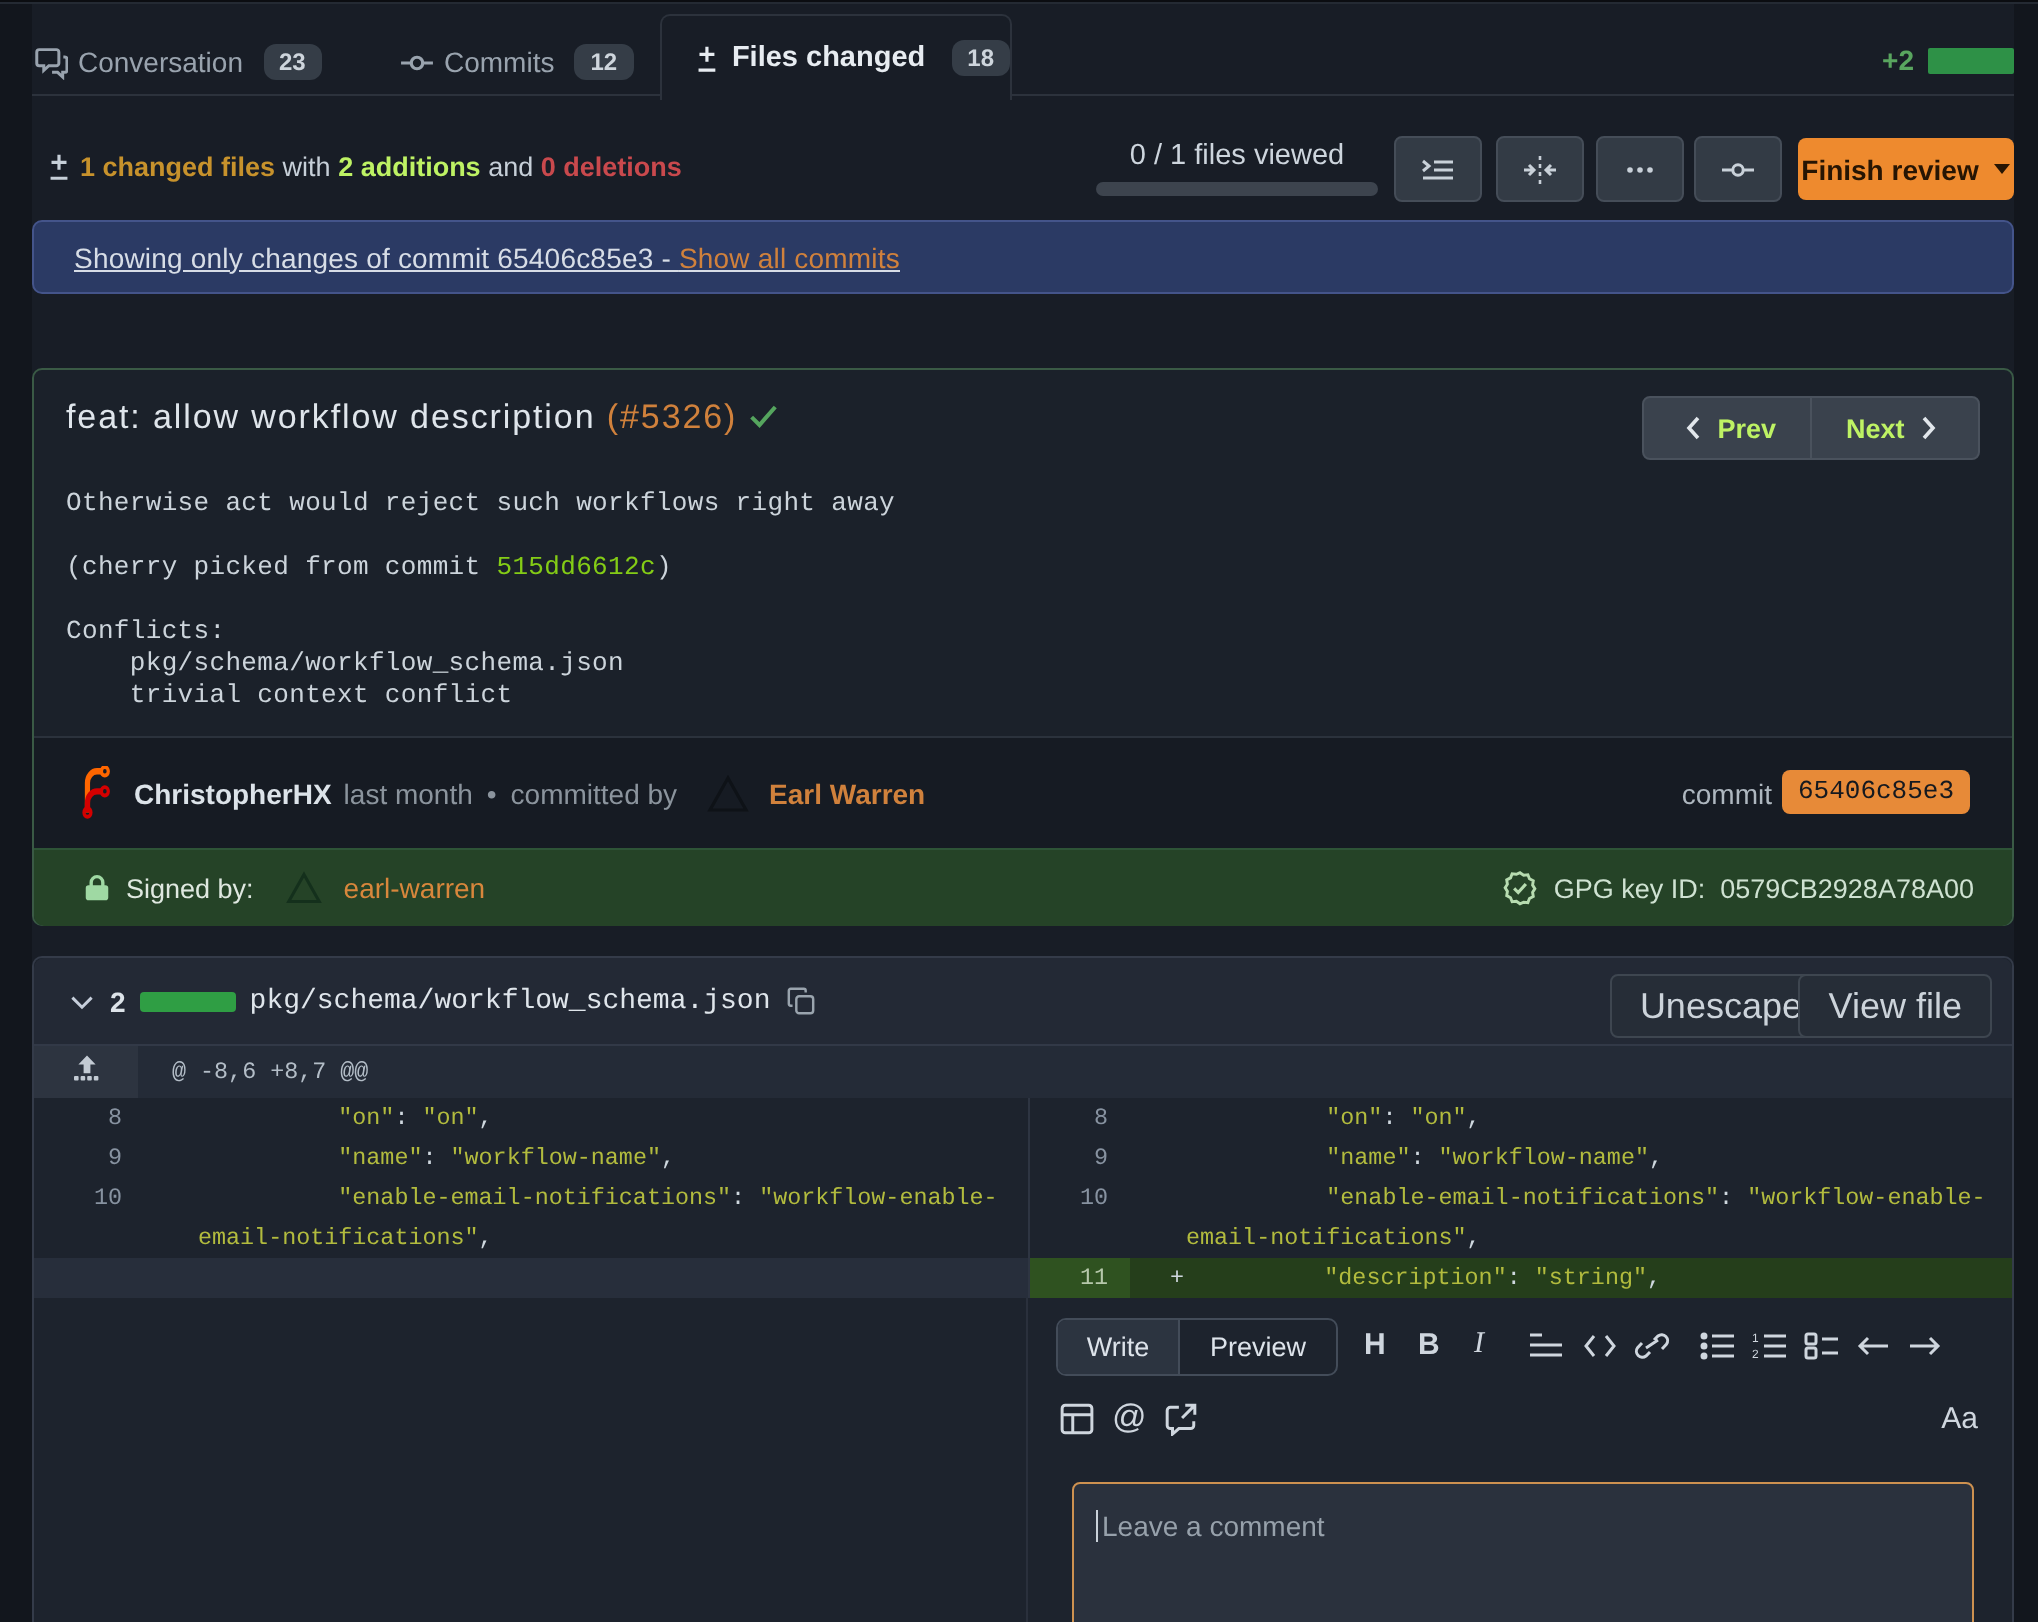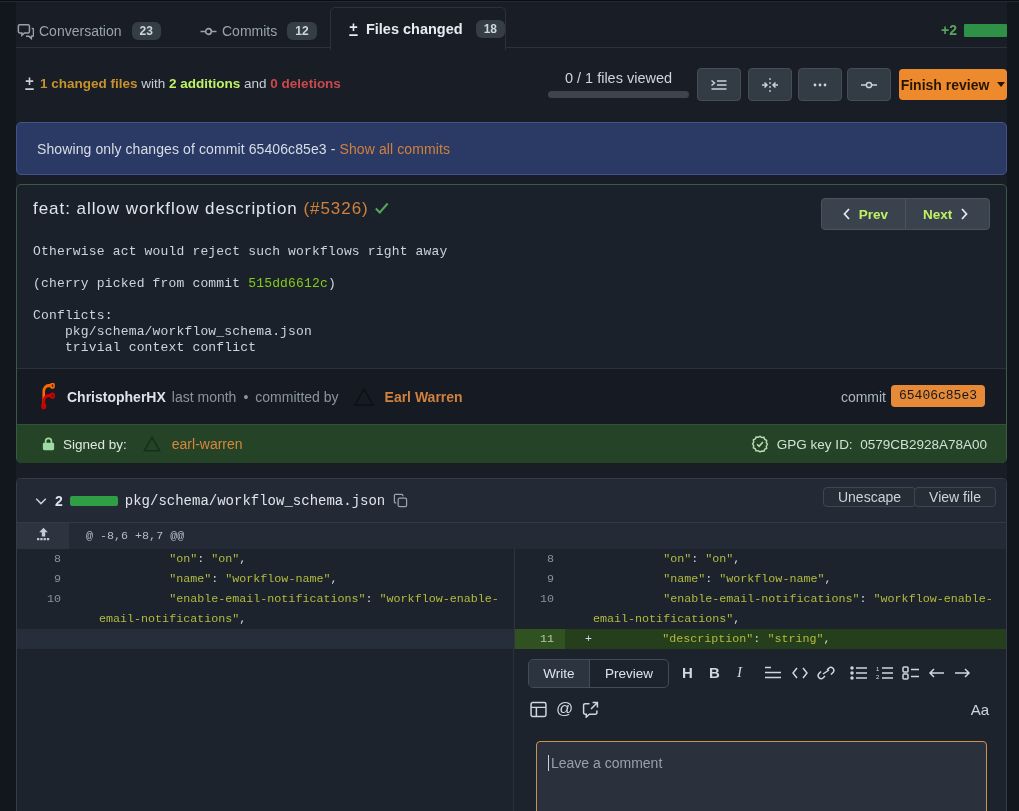--- a/index.html
+++ b/index.html
@@ -29,21 +29,21 @@
 #changed b.y { color:#c7922c; }
 #changed b.g { color:#bef264; }
 #changed b.r { color:#c9494d; }
 #viewed { position:absolute; left:532px; top:22px; width:141px; text-align:center; color:#cdd5dd; font-size:14.5px; }
 #viewedbar { position:absolute; left:532px; top:43px; width:141px; height:7px; border-radius:4px; background:#3d444e; }
 .icobtn { position:absolute; top:20px; width:44px; height:33px; background:#333b45; border:1px solid #454d58; border-radius:4px; display:flex; align-items:center; justify-content:center; }
 #finish { position:absolute; left:883px; top:21px; width:108px; height:31px; background:#ee8a2e; border-radius:4px; color:#271503; font-weight:700; font-size:14px; display:flex; align-items:center; justify-content:center; }
 #finish .caret { margin-left:8px; width:0; height:0; border-left:4px solid transparent; border-right:4px solid transparent; border-top:5px solid #271503; }
 
 
-#banner { position:absolute; left:16px; top:122px; width:991px; height:53px; background:#2b3a64; border:1px solid #44548a; border-radius:5px; display:flex; align-items:center; color:#d7dde6; font-size:14px; letter-spacing:0.1px; padding-left:20px; }
+#banner { position:absolute; left:16px; top:110px; width:991px; height:37px; background:#2b3a64; border:1px solid #44548a; border-radius:5px; display:flex; align-items:center; color:#d7dde6; font-size:14px; letter-spacing:0.1px; padding-left:20px;text-decoration:underline; }
 #banner a { color:#d0813c; text-decoration:none; }
 
 
 #cbox { position:absolute; left:16px; top:184px; width:991px; height:279px; background:#1b212a; border:1px solid #3a5a45; border-radius:5px; }
 #ctitle { position:absolute; left:16px; top:14px; font-size:17px; letter-spacing:0.95px; color:#dfe5eb; }
 #ctitle svg { vertical-align:-3px; margin-left:4px !important; }
 #ctitle .num { color:#d0813c; }
 #ctitle svg { margin-left:8px; }
 #prevnext { position:absolute; right:16px; top:13px; height:32px; display:flex; border:1px solid #4a525d; border-radius:4px; background:#3a424d; color:#bef264; font-size:13.5px; font-weight:700; }
 #prevnext .pbtn { display:flex; align-items:center; padding:0 17px; }
@@ -61,21 +61,21 @@
 #signrow .sb { color:#dfe8e0; font-size:13.5px; }
 #signrow .ew { color:#d8873c; font-size:14px; }
 #gpg { position:absolute; right:19px; display:flex; align-items:center; color:#cfe2d2; font-size:13.5px; }
 
 
 #dbox { position:absolute; left:16px; top:478px; width:991px; height:333px; background:#1d232d; border:1px solid #343b49; border-radius:5px 5px 0 0; border-bottom:none; }
 #dhead { position:relative; left:0; top:0; width:989px; height:44px; background:#232935; border-bottom:1px solid #323947; border-radius:5px 5px 0 0; display:flex; align-items:center; }
 #dhead .fn { font-size:14px; color:#dfe5eb; }
 #dhead .cnt { font-weight:700; color:#dde3e9; font-size:14px; }
 #dhead .bar2 { width:48px; height:10px; background:#2f9e44; border-radius:2px; margin:0 7px; }
-.gbtn { height:20px; background:#262d37; border:1px solid #3e4650; border-radius:4px; color:#ccd3da; font-size:14px; display:flex; align-items:center; padding:0 14px; }
+.gbtn { height:32px; background:#262d37; border:1px solid #3e4650; border-radius:4px; color:#ccd3da; font-size:18px; display:flex; align-items:center; padding:0 14px; }
 #hunkrow { position:absolute; left:0; top:44px; width:989px; height:26px; background:#242b37; display:flex; }
 #hunkexp { width:52px; height:26px; background:#2d3440; display:flex; align-items:center; justify-content:center; }
 #hunkexp svg { margin-top:-4px; }
 #hunktxt { font-size:11.7px; line-height:26px; color:#b3bdc7; padding-left:17px; }
 .drow { position:absolute; left:0; width:989px; display:flex; }
 .lnum { width:52px; text-align:right; padding-right:8px; color:#8792a0; font-size:11.7px; line-height:20px; flex:none; }
 .lcode { width:445px; font-size:11.7px; line-height:20px; white-space:pre; overflow:hidden; flex:none; padding-left:30px; }
 .rside { border-left:1px solid #2e3542; width:51px; padding-right:11px; }
 .s1 { color:#b2bb3e; }
 .p1 { color:#cfd8df; }

